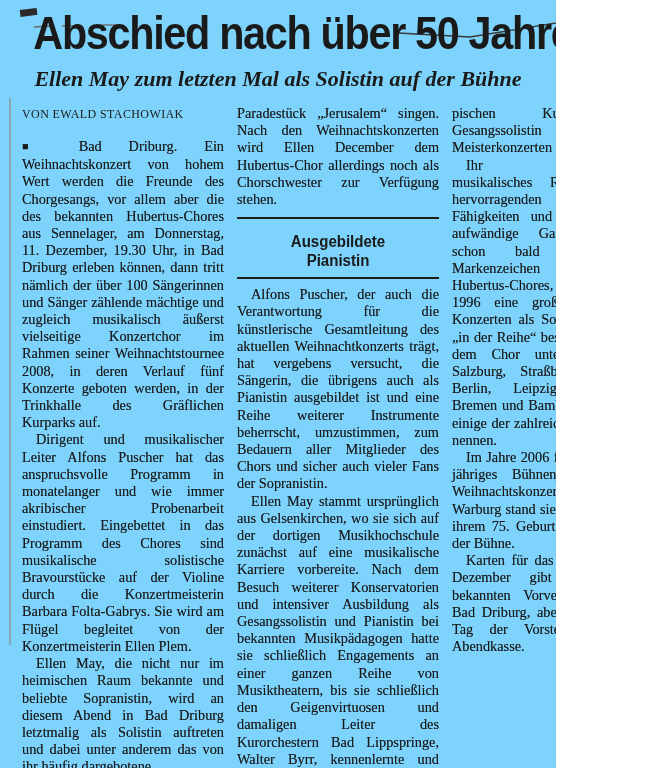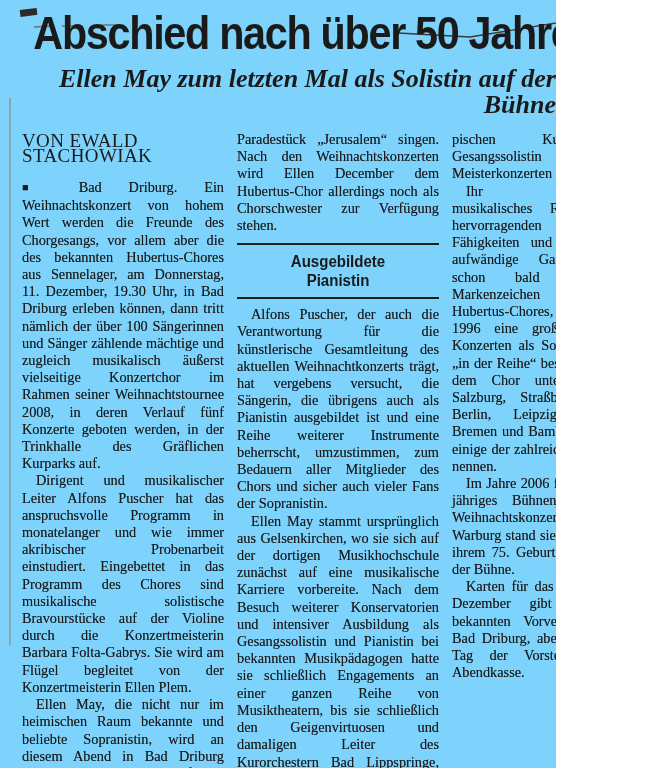--- a/index.html
+++ b/index.html
@@ -12,45 +12,45 @@
   .artifacts{position:absolute;left:0;top:0;pointer-events:none;}
   .masthead{position:relative;padding-top:9px;}
   .headline{
     margin:0; text-align:center;
     font-family:"Liberation Sans","DejaVu Sans",sans-serif;
     font-weight:bold; font-size:47px; line-height:48px; letter-spacing:-1.5px;
     transform:scaleX(.88); transform-origin:50% 50%;
     white-space:nowrap;
   }
   .subtitle{
-    margin:9px 0 0 0; text-align:right;
-    font-style:italic; font-weight:bold; font-size:26px; line-height:26px;
+    margin:9px 0 0 0; text-align:center;
+    font-style:italic; font-weight:bold; font-size:22px; line-height:26px;
   }
   .cols{
     display:flex; gap:13px;
     padding:13px 13px 0 22px;
     box-sizing:border-box;
   }
   .col{
     width:202px; flex:0 0 202px;
     text-align:justify;
     font-size:14.3px; line-height:17.2px;
     hyphens:auto; -webkit-hyphens:auto;
     text-shadow:0 0 .35px rgba(20,20,20,.55);
   }
   .byline{
-    font-size:19px; line-height:15px; letter-spacing:.4px;
+    font-size:12px; line-height:15px; letter-spacing:.4px;
     margin:2px 0 16px 0; text-align:left; text-shadow:none;
   }
   .col p{margin:0; padding:0;}
   .col p.indent{text-indent:14px;}
   .marker{font-size:10.5px; letter-spacing:0; position:relative; top:-1px;}
   .lead-bold{font-weight:normal;}
   .subhead{
-    margin:9px 0 7px 0; padding:7px 0 7px 0;
+    margin:9px 0 7px 0; padding:13px 0 7px 0;
     border-top:2px solid #1d1d1c; border-bottom:2px solid #1d1d1c;
     text-align:center;
     font-family:"Liberation Sans","DejaVu Sans",sans-serif;
     font-weight:bold; font-size:16px; line-height:19px;
     text-shadow:none;
   }
   .subhead .sh-line{display:block; transform:scaleX(.94); transform-origin:center;}
 </style>
 </head>
 <body>

